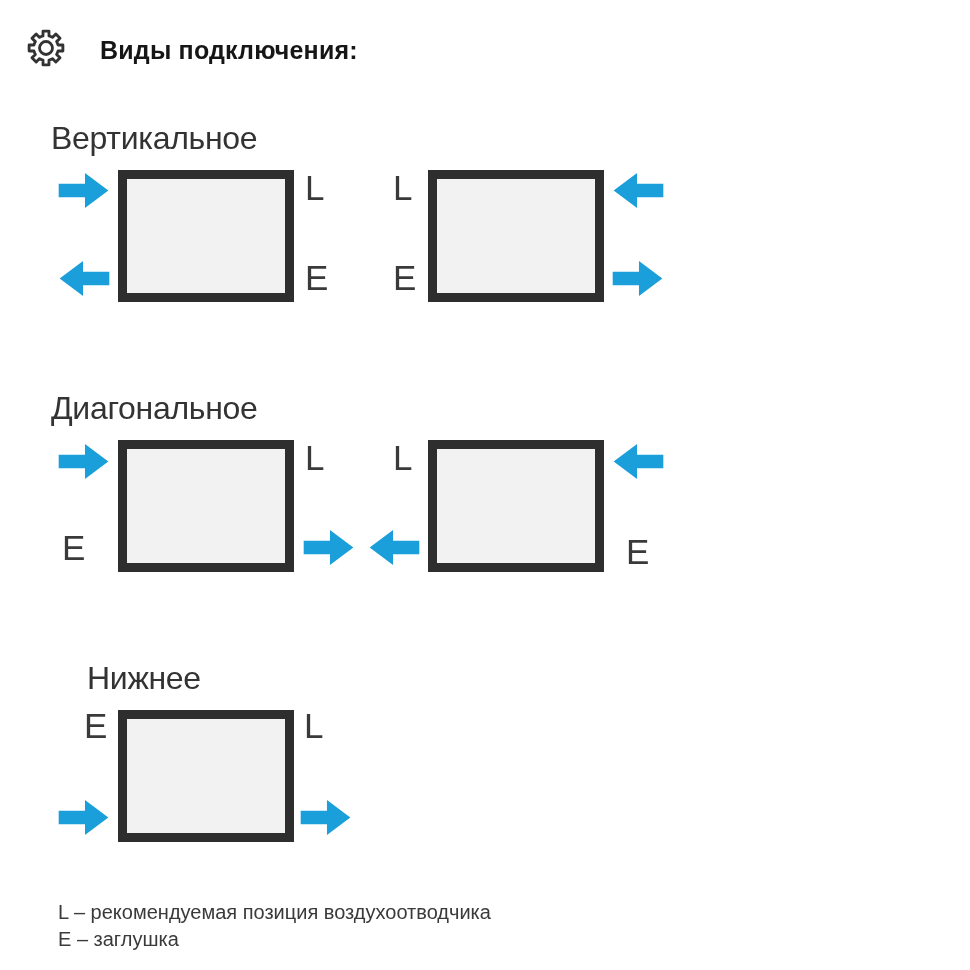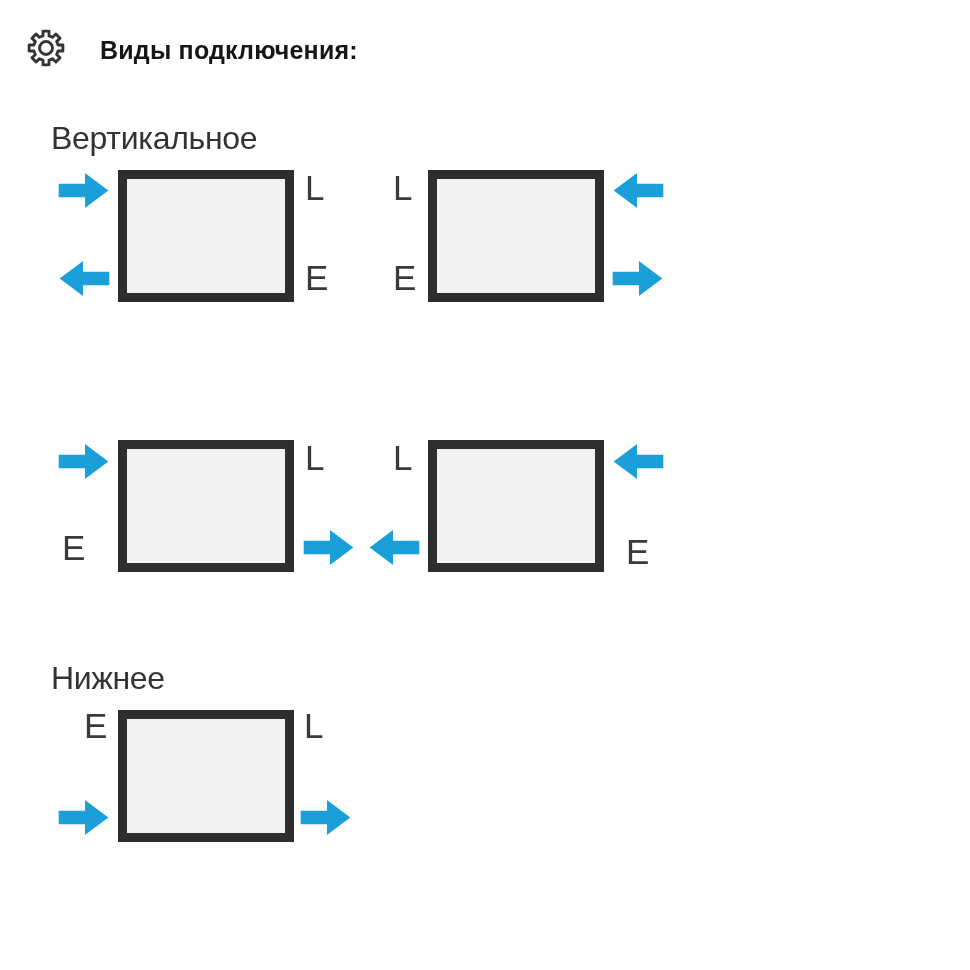--- a/index.html
+++ b/index.html
@@ -18,21 +18,21 @@
     letter-spacing:.2px;
   }
   
   .section-title{
     position:absolute;left:51px;
     font-size:32px;font-weight:400;color:#333333;line-height:36px;
     letter-spacing:-.3px;
   }
   #title-vertical{top:120px;}
   #title-diagonal{top:390px;}
-  #title-bottom{top:660px;}
+  #title-bottom{top:660px;margin-left:36px;}
   
   .radiator{
     position:absolute;width:176px;height:132px;
     box-sizing:border-box;
     border:9px solid var(--rad-border,#2e2e2e);
     background:var(--rad-fill,#f2f2f3);
   }
   
   .arrow{position:absolute;width:52px;height:37px;}
   .arrow svg{display:block;width:100%;height:100%;}
@@ -94,20 +94,21 @@
     <svg viewBox="0 0 52 38">
         <polygon points="0,12 27,12 27,1 51,19 27,37 27,26 0,26"></polygon>
       </svg>
   </div>
   <div class="arrow" style="left:612px;top:260px;">
     <svg viewBox="0 0 52 38">
         <polygon points="0,12 27,12 27,1 51,19 27,37 27,26 0,26"></polygon>
       </svg>
   </div>
 
+  <div class="section-title" id="title-diagonal">Диагональное</div>
 
   <div class="arrow" style="left:58px;top:443px;">
     <svg viewBox="0 0 52 38">
         <polygon points="0,12 27,12 27,1 51,19 27,37 27,26 0,26"></polygon>
       </svg>
   </div>
   <div class="radiator" style="left:118px;top:440px;"></div>
   <div class="port-label" style="left:62px;top:527px;">E</div>
   <div class="port-label" style="left:305px;top:437px;">L</div>
   <div class="arrow" style="left:303px;top:529px;">
@@ -139,14 +140,18 @@
     <svg viewBox="0 0 52 38">
         <polygon points="0,12 27,12 27,1 51,19 27,37 27,26 0,26"></polygon>
       </svg>
   </div>
   <div class="arrow" style="left:300px;top:799px;">
     <svg viewBox="0 0 52 38">
         <polygon points="0,12 27,12 27,1 51,19 27,37 27,26 0,26"></polygon>
       </svg>
   </div>
 
+  <div class="legend">
+    <div>L – рекомендуемая позиция воздухоотводчика</div>
+    <div>E – заглушка</div>
+  </div>
 
 </div>
 
 </body></html>

